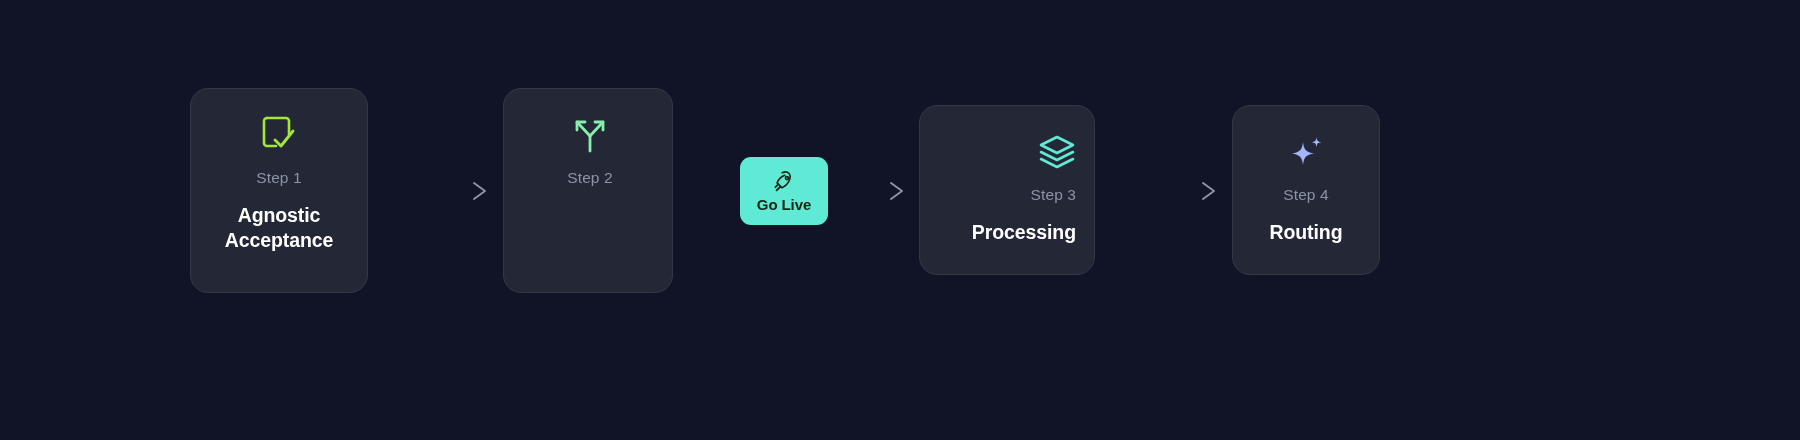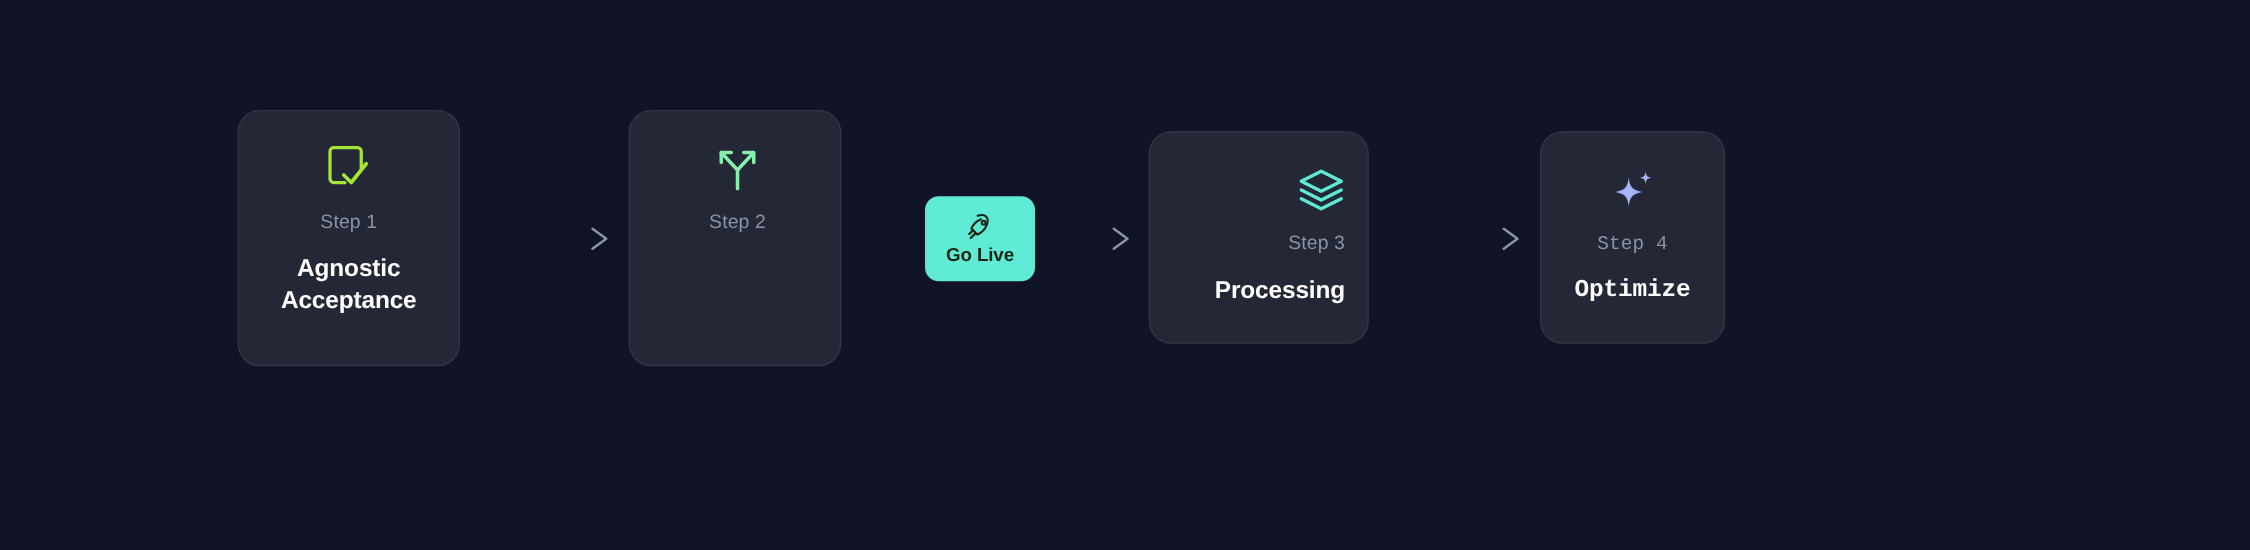--- a/index.html
+++ b/index.html
@@ -33,21 +33,21 @@
     flex-direction: column;
     align-items: center;
     justify-content: flex-start;
     padding: 26px 18px 22px 18px;
     z-index: 3;
   }
 
   .card-1 { left: 190px;  top: 88px;  width: 178px; height: 205px; }
   .card-2 { left: 503px;  top: 88px;  width: 170px; height: 205px; padding-left: 22px; }
   .card-3 { left: 919px;  top: 105px; width: 176px; height: 170px; align-items: flex-end; }
-  .card-4 { left: 1232px; top: 105px; width: 148px; height: 170px; font-family: Liberation Mono, monospace; }
+  .card-4 { left: 1232px; top: 105px; width: 148px; height: 170px; }
 
   .step-icon {
     height: 40px;
     display: flex;
     align-items: center;
     justify-content: center;
     margin-bottom: 14px;
   }
 
   .step-eyebrow {
@@ -213,16 +213,16 @@
   </div>
 
   <div class="step-card card-4">
     <div class="step-icon">
       <svg width="38" height="38" viewBox="0 0 38 38" fill="none" aria-hidden="true">
         <path d="M16 9 C17 17 19 19 27 20.5 C19 22 17 24 16 32 C15 24 13 22 5 20.5 C13 19 15 17 16 9 Z" fill="#a5b4fc"></path>
         <path d="M29.5 4 C30 8 30.6 8.6 34.5 9.2 C30.6 9.8 30 10.4 29.5 14.4 C29 10.4 28.4 9.8 24.5 9.2 C28.4 8.6 29 8 29.5 4 Z" fill="#a5b4fc"></path>
       </svg>
     </div>
     <div class="step-eyebrow">Step 4</div>
-    <div class="step-title">Optimize</div>
+    <div class="step-title">Routing</div>
   </div>
 
 </div>
 
 </body></html>

